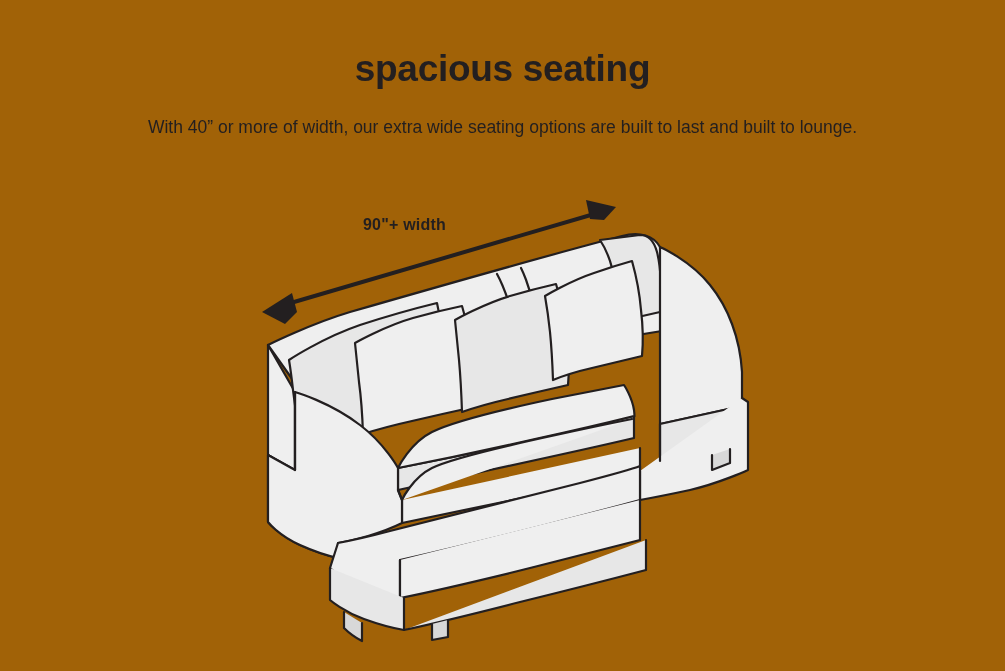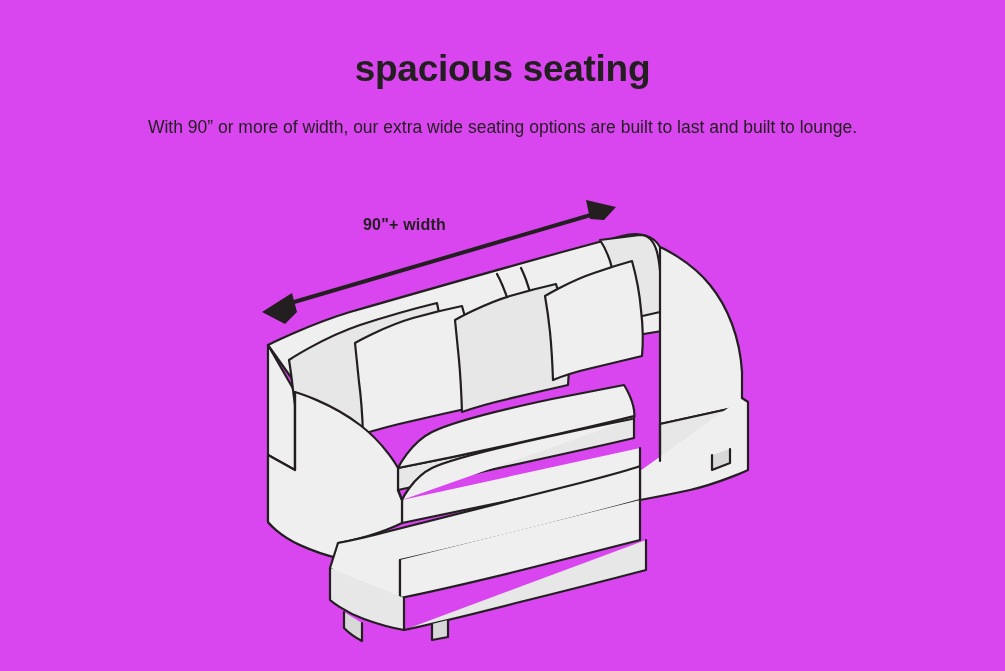--- a/index.html
+++ b/index.html
@@ -12,21 +12,21 @@
     height: 671px;
     font-family: "Liberation Sans", sans-serif;
     color: #231f20;
     overflow: hidden;
     position: relative;
   }
   .page {
     position: relative;
     width: 1005px;
     height: 671px;
-    background: #d946ef;
+    background: #a16207;
   }
   .headline {
     position: absolute;
     top: 48px;
     left: 0;
     width: 1005px;
     text-align: center;
     font-size: 37px;
     font-weight: bold;
     letter-spacing: -0.3px;
@@ -63,21 +63,21 @@
   }
 </style>
 </head>
 <body>
 
 <div class="page">
 
   <div class="headline">spacious seating</div>
 
   <div class="subcopy">
-    <span class="line">With 90” or more of width, our extra wide seating options are built to last and built to lounge.</span>
+    <span class="line">With 40” or more of width, our extra wide seating options are built to last and built to lounge.</span>
   </div>
 
   <svg class="art" viewBox="0 0 1005 671" xmlns="http://www.w3.org/2000/svg">
     <g fill="none" stroke="#231f20" stroke-width="2.2" stroke-linejoin="round" stroke-linecap="round">
 
       <g stroke-width="4">
         <line x1="277" y1="307" x2="601" y2="212"></line>
         <polygon points="262,312 292,293 297,312 285,324" fill="#231f20" stroke="none"></polygon>
         <polygon points="616,207 586,200 590,219 604,220" fill="#231f20" stroke="none"></polygon>
       </g>

